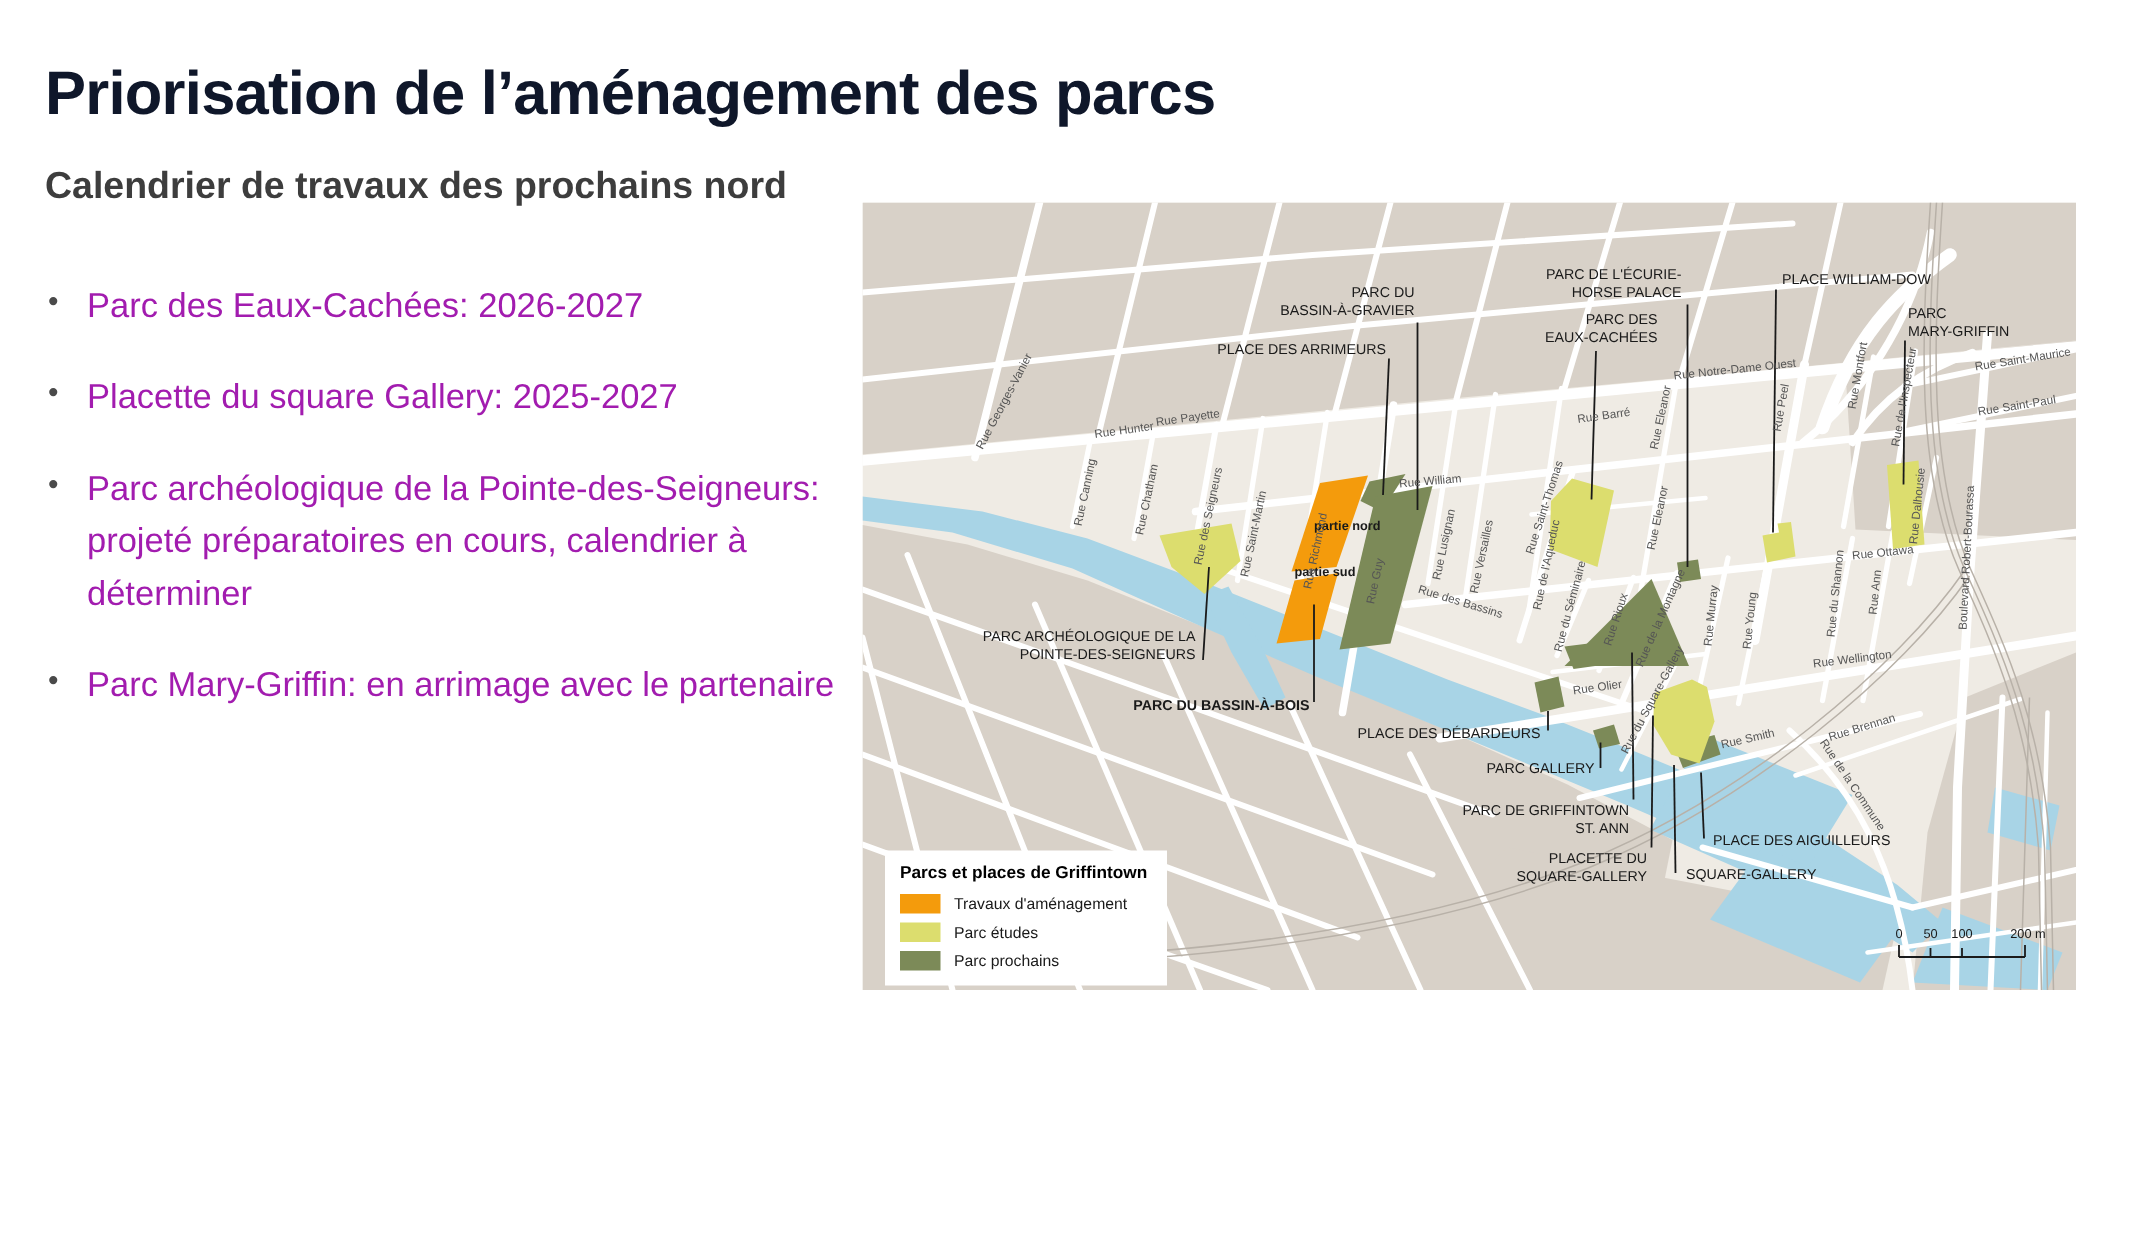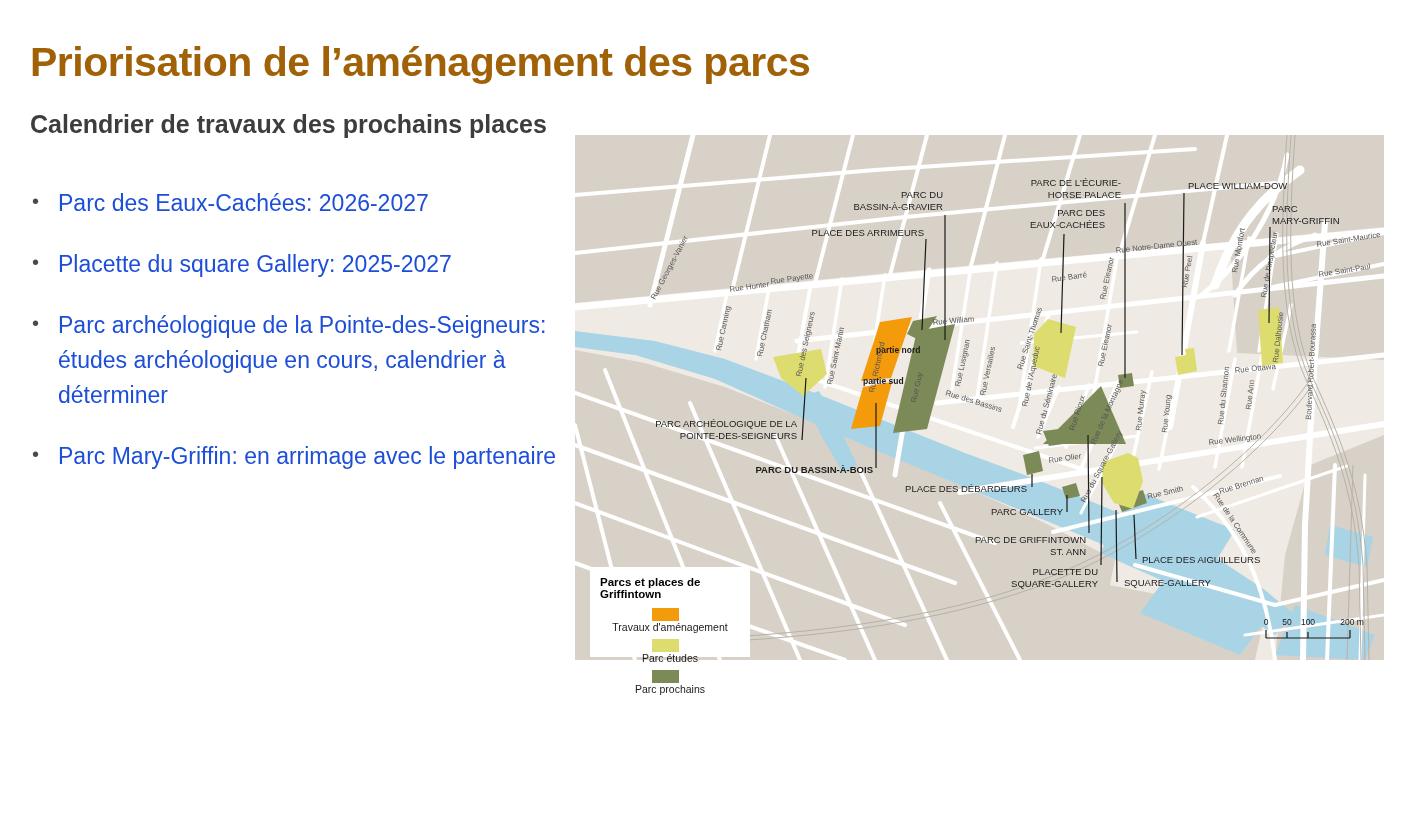--- a/index.html
+++ b/index.html
@@ -1,27 +1,27 @@
 <!DOCTYPE html>
 <html style="--works: #F49B0C; --projected: #DCDD6E; --existing: #7C8A58; --water: #A8D4E6; --land_light: #EFEBE4; --land_dark: #D8D1C8; --street: #FFFFFF; --rail: #B8B1A8; --label: #1A1A1A;"><head>
 <meta charset="utf-8">
 <style>
   html,body{margin:0;padding:0;background:#fff;}
   body{width:1420px;height:824px;position:relative;overflow:hidden;
        font-family:"Liberation Sans","DejaVu Sans",sans-serif;}
   .slide{position:absolute;inset:0;background:#fff;}
 
   .title{position:absolute;left:30px;top:12px;width:900px;
-         font-size:41px;font-weight:700;color:#a16207;letter-spacing:-0.5px;}
+         font-size:41px;font-weight:700;color:#0f172a;letter-spacing:-0.5px;}
   .subtitle{position:absolute;left:30px;top:108px;width:540px;
             font-size:25px;font-weight:700;color:#3d3d3d;line-height:1.35;}
   ul.bullets{position:absolute;left:30px;top:186px;width:535px;margin:0;padding:0;
              list-style:none;}
   ul.bullets li{position:relative;padding-left:28px;margin-bottom:26px;
-                font-size:23px;color:#1d4ed8;line-height:1.52;}
+                font-size:23px;color:#a21caf;line-height:1.52;}
   ul.bullets li::before{content:"•";position:absolute;left:2px;top:0;
                         font-size:20px;color:#4a4a4a;}
 
   .map-wrap{position:absolute;left:575px;top:135px;width:809px;height:525px;}
   .map-wrap svg{position:absolute;left:0;top:0;}
 
   
   .land-base{fill:var(--land_light,#EFEBE4);}
   .land-dark{fill:var(--land_dark,#D8D1C8);}
   .water{fill:var(--water,#A8D4E6);}
@@ -33,39 +33,39 @@
   .leader{stroke:var(--label,#1a1a1a);stroke-width:1.2;fill:none;}
   text.plabel{font-family:"Liberation Sans",sans-serif;font-size:9.5px;
               fill:var(--label,#1a1a1a);}
   text.plabel.b{font-weight:700;}
   text.zlabel{font-family:"Liberation Sans",sans-serif;font-size:8.5px;font-weight:700;
               fill:#1a1a1a;}
   text.slabel{font-family:"Liberation Sans",sans-serif;font-size:7.8px;fill:#555;}
   text.scale-t{font-family:"Liberation Sans",sans-serif;font-size:8.5px;fill:#1a1a1a;}
   .scale-l{stroke:#1a1a1a;stroke-width:1.2;fill:none;}
 
-  .legend{position:absolute;left:15px;top:432px;width:160px;height:90px;
+  .legend{position:absolute;left:15px;top:432px;width:188px;height:90px;
           background:#fff;box-sizing:border-box;padding:9px 10px 6px 10px;}
   .legend .lg-title{font-size:11.5px;font-weight:700;color:#000;margin-bottom:8px;}
-  .legend .lg-row{display:flex;align-items:center;margin-bottom:6px;flex-direction:column;}
+  .legend .lg-row{display:flex;align-items:center;margin-bottom:6px;}
   .legend .sw{width:27px;height:13px;margin-right:9px;flex:0 0 auto;}
   .legend .lg-label{font-size:10.5px;color:#1a1a1a;}
 </style>
 </head>
 <body>
 
 <div class="slide">
 
   <h1 class="title">Priorisation de l’aménagement des parcs</h1>
-  <div class="subtitle">Calendrier de travaux des prochains places</div>
+  <div class="subtitle">Calendrier de travaux des prochains nord</div>
 
   <ul class="bullets">
     <li>Parc des Eaux-Cachées: 2026-2027</li>
     <li>Placette du square Gallery: 2025-2027</li>
-    <li>Parc archéologique de la Pointe-des-Seigneurs: études archéologique en cours, calendrier à déterminer</li>
+    <li>Parc archéologique de la Pointe-des-Seigneurs: projeté préparatoires en cours, calendrier à déterminer</li>
     <li>Parc Mary-Griffin: en arrimage avec le partenaire</li>
   </ul>
 
   <div class="map-wrap">
     <svg width="809" height="525" viewBox="0 0 809 525">
 
       <g>
         <rect class="land-base" x="0" y="0" width="809" height="525"></rect>
         <polygon class="land-dark" points="0,0 809,0 809,92 600,112 400,130 200,149 0,168"></polygon>
         <polygon class="land-dark" points="655,108 809,92 809,225 662,218"></polygon>

